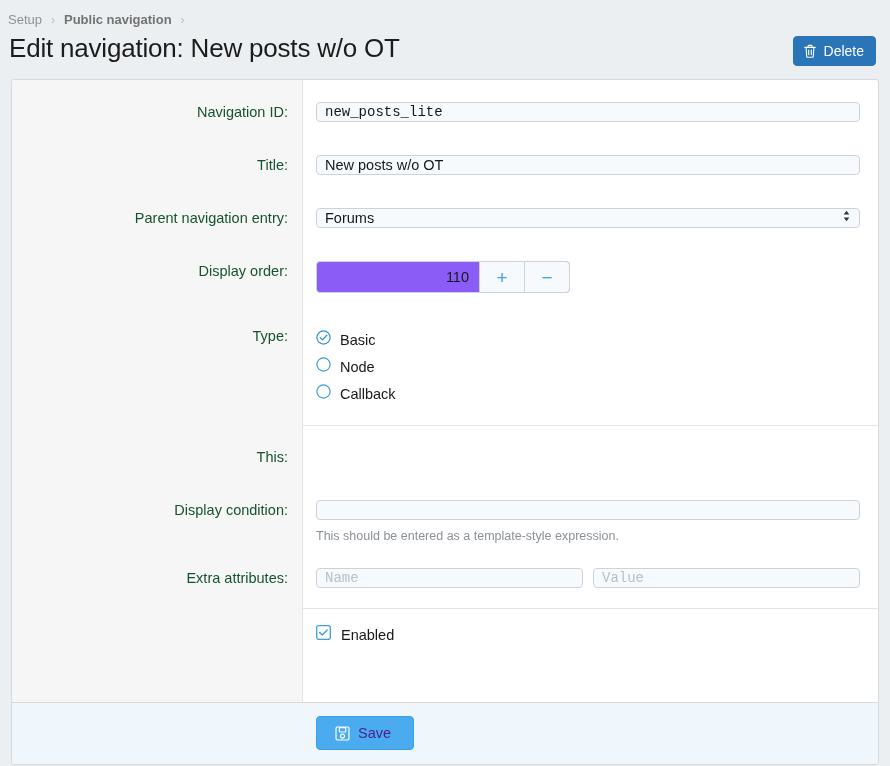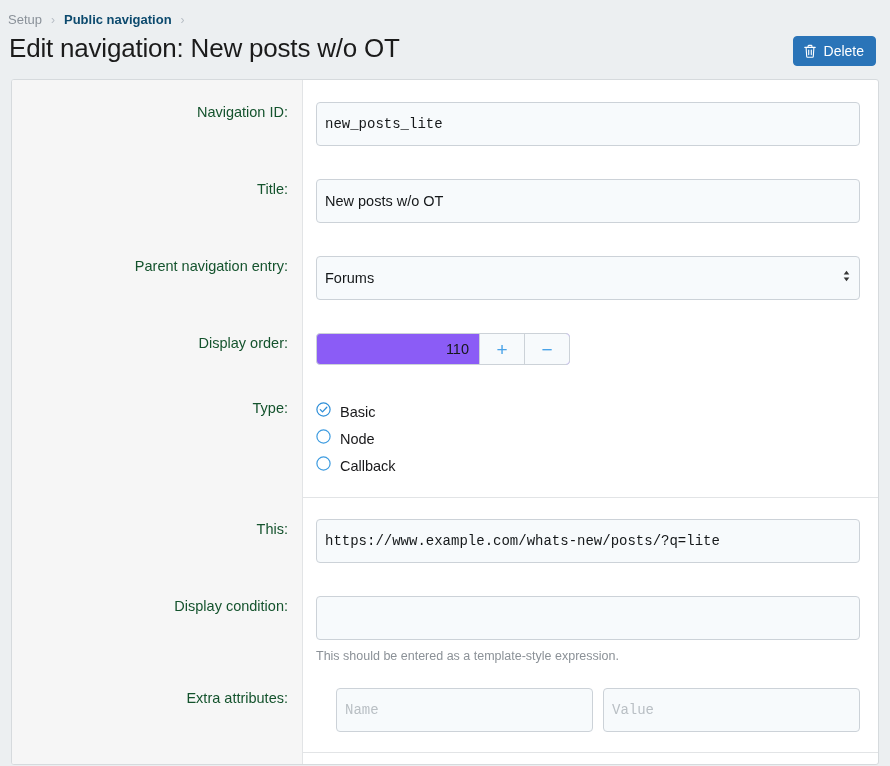--- a/index.html
+++ b/index.html
@@ -18,21 +18,21 @@
   .breadcrumb {
     height: 30px;
     padding: 9px 0 0 8px;
     font-size: 13px;
     color: #8a9199;
     display: flex;
     align-items: center;
     gap: 0;
   }
   .crumb { color: #8a9199; text-decoration: none; }
-  .crumb.strong { font-weight: bold; color: #0c4a6e; }
+  .crumb.strong { font-weight: bold; color: #737373; }
   .crumb-sep {
     color: #b7bec5;
     font-size: 12px;
     padding: 0 9px;
     line-height: 1;
   }
 
   
   .title-row {
     display: flex;
@@ -109,21 +109,21 @@
   }
   .ctl {
     flex: 1 1 auto;
     padding: 0 18px 0 14px;
     min-width: 0;
   }
 
   
   .field {
     width: 100%;
-    height: 44px;
+    height: 20px;
     background: #f7fafc;
     border: 1px solid #ccd2d8;
     border-radius: 4px;
     font-size: 14.5px;
     color: #15181a;
     padding: 0 8px;
     outline: none;
     font-family: "Liberation Sans", sans-serif;
   }
   .field.mono {
@@ -346,34 +346,31 @@
           <span class="lab">Callback</span>
         </div>
       </div>
     </div>
 
     <div style="height:18px;"></div>
     <div class="sep"></div>
 
     <div class="row" style="padding-top:21px;">
       <div class="lbl">This:</div>
-      <div class="ctl">
-        <input class="field mono" type="text" value="https://www.example.com/whats-new/posts/?q=lite" style="">
-      </div>
     </div>
 
     <div class="row" style="padding-top:33px;">
       <div class="lbl">Display condition:</div>
       <div class="ctl">
         <input class="field mono" type="text" value="" style="">
         <div class="hint">This should be entered as a template-style expression.</div>
       </div>
     </div>
 
-    <div class="row" style="padding-top:24px;gap:20px;">
+    <div class="row" style="padding-top:24px;">
       <div class="lbl">Extra attributes:</div>
       <div class="ctl">
         <div class="attr-grid">
           <input class="field mono" type="text" placeholder="Name" style="">
           <input class="field mono" type="text" placeholder="Value" style="">
         </div>
       </div>
     </div>
 
     <div style="height:20px;"></div>

